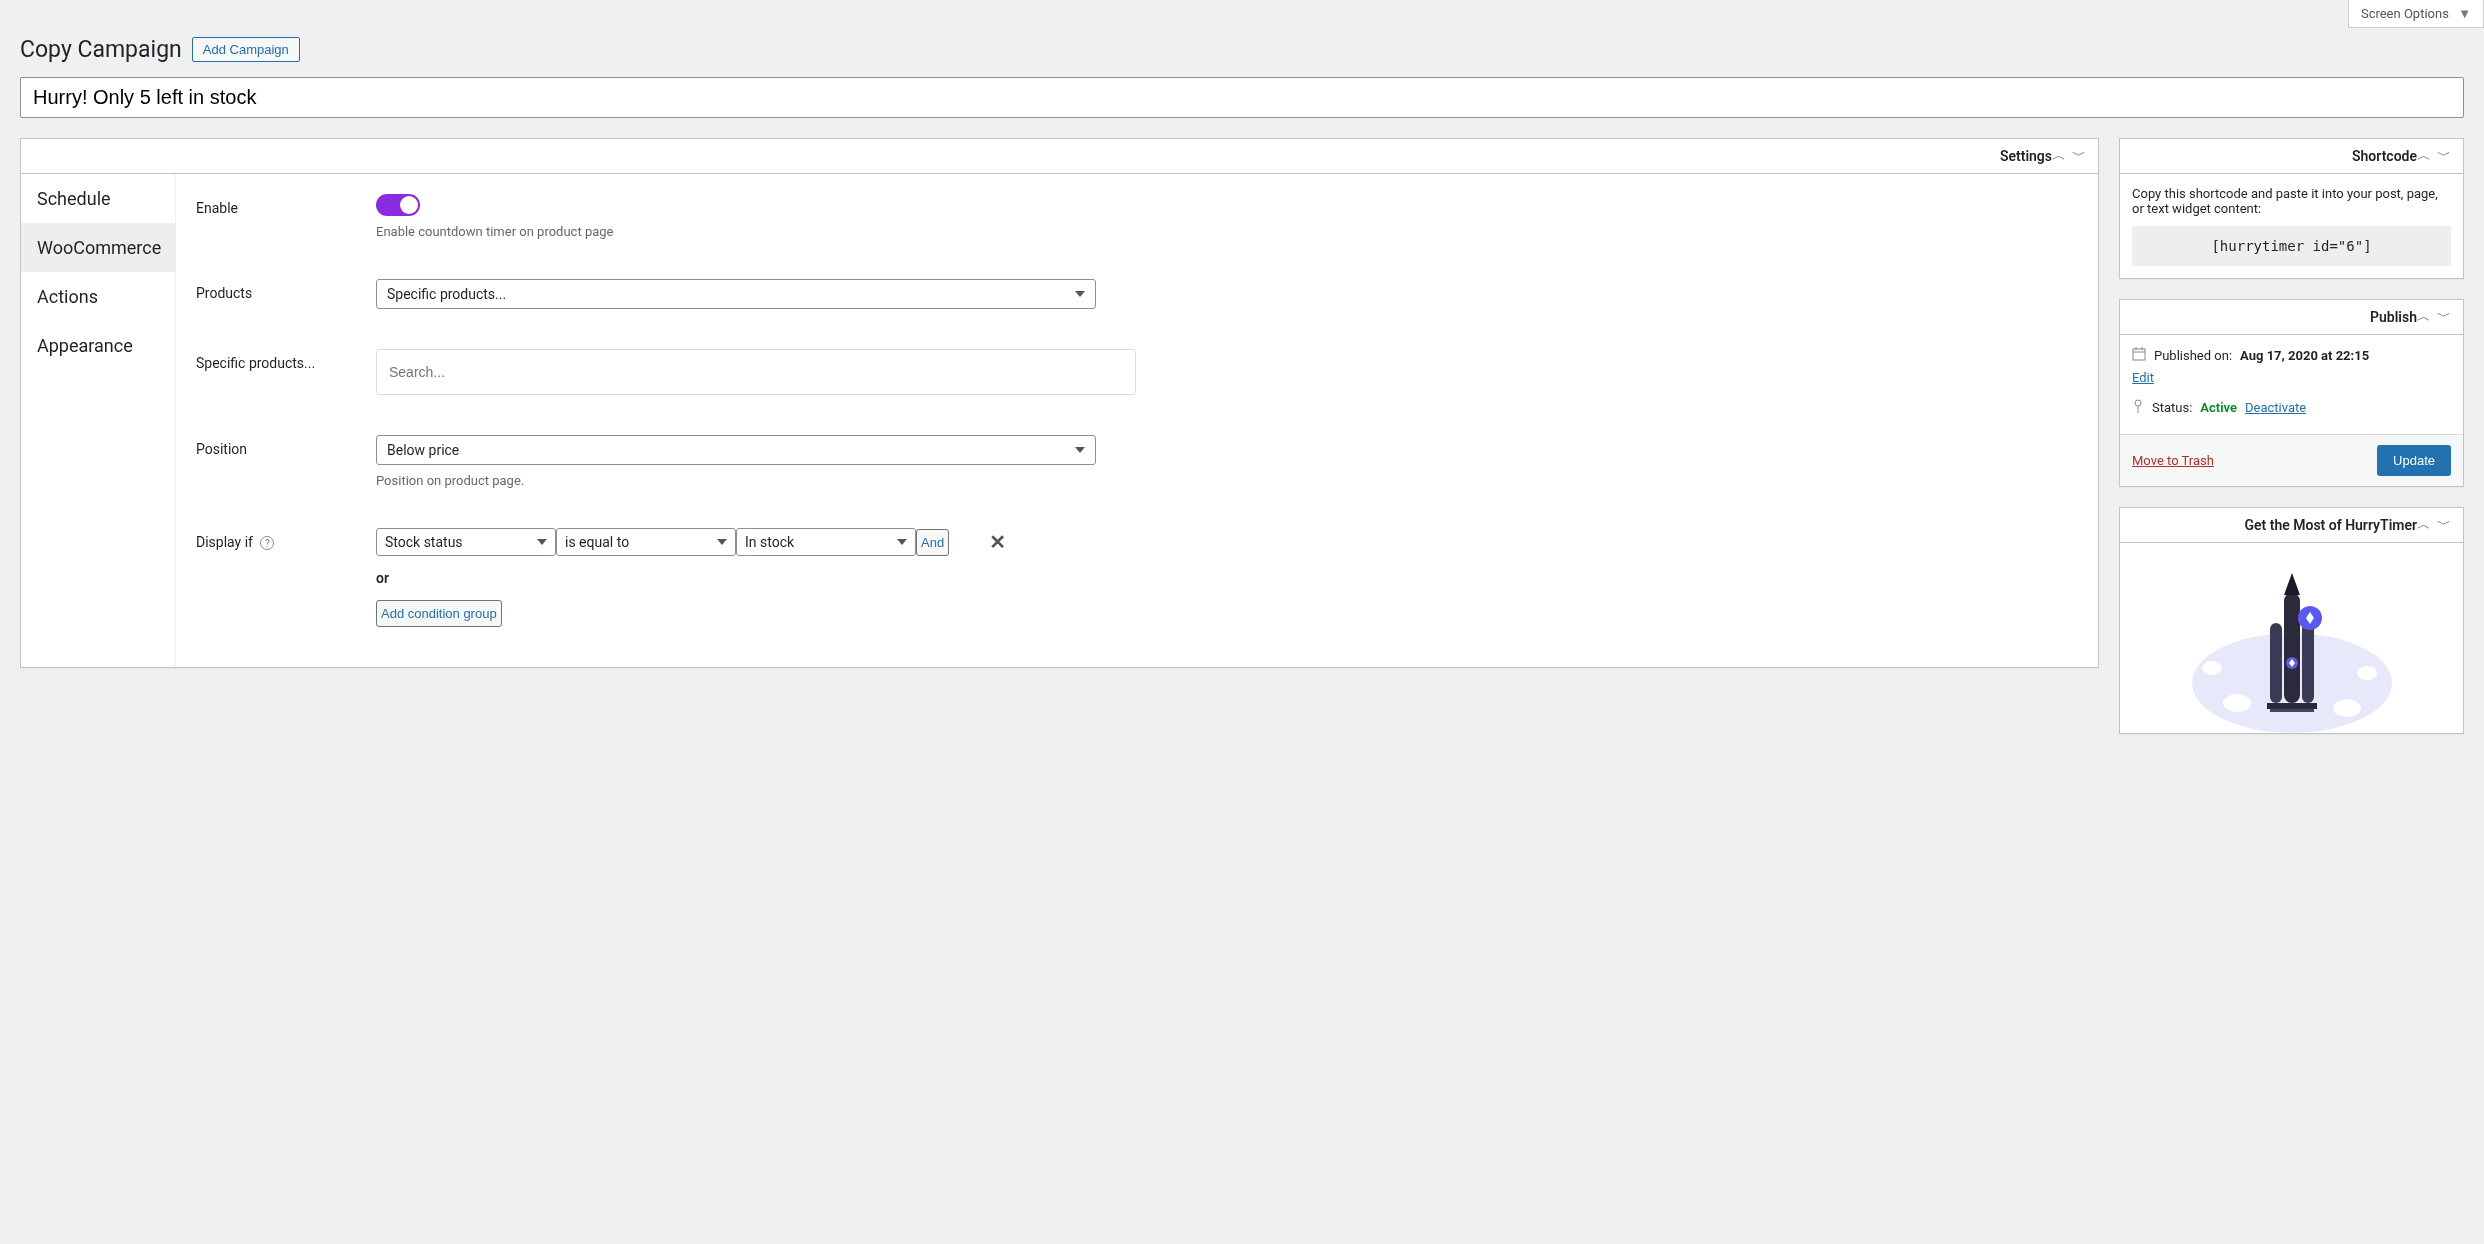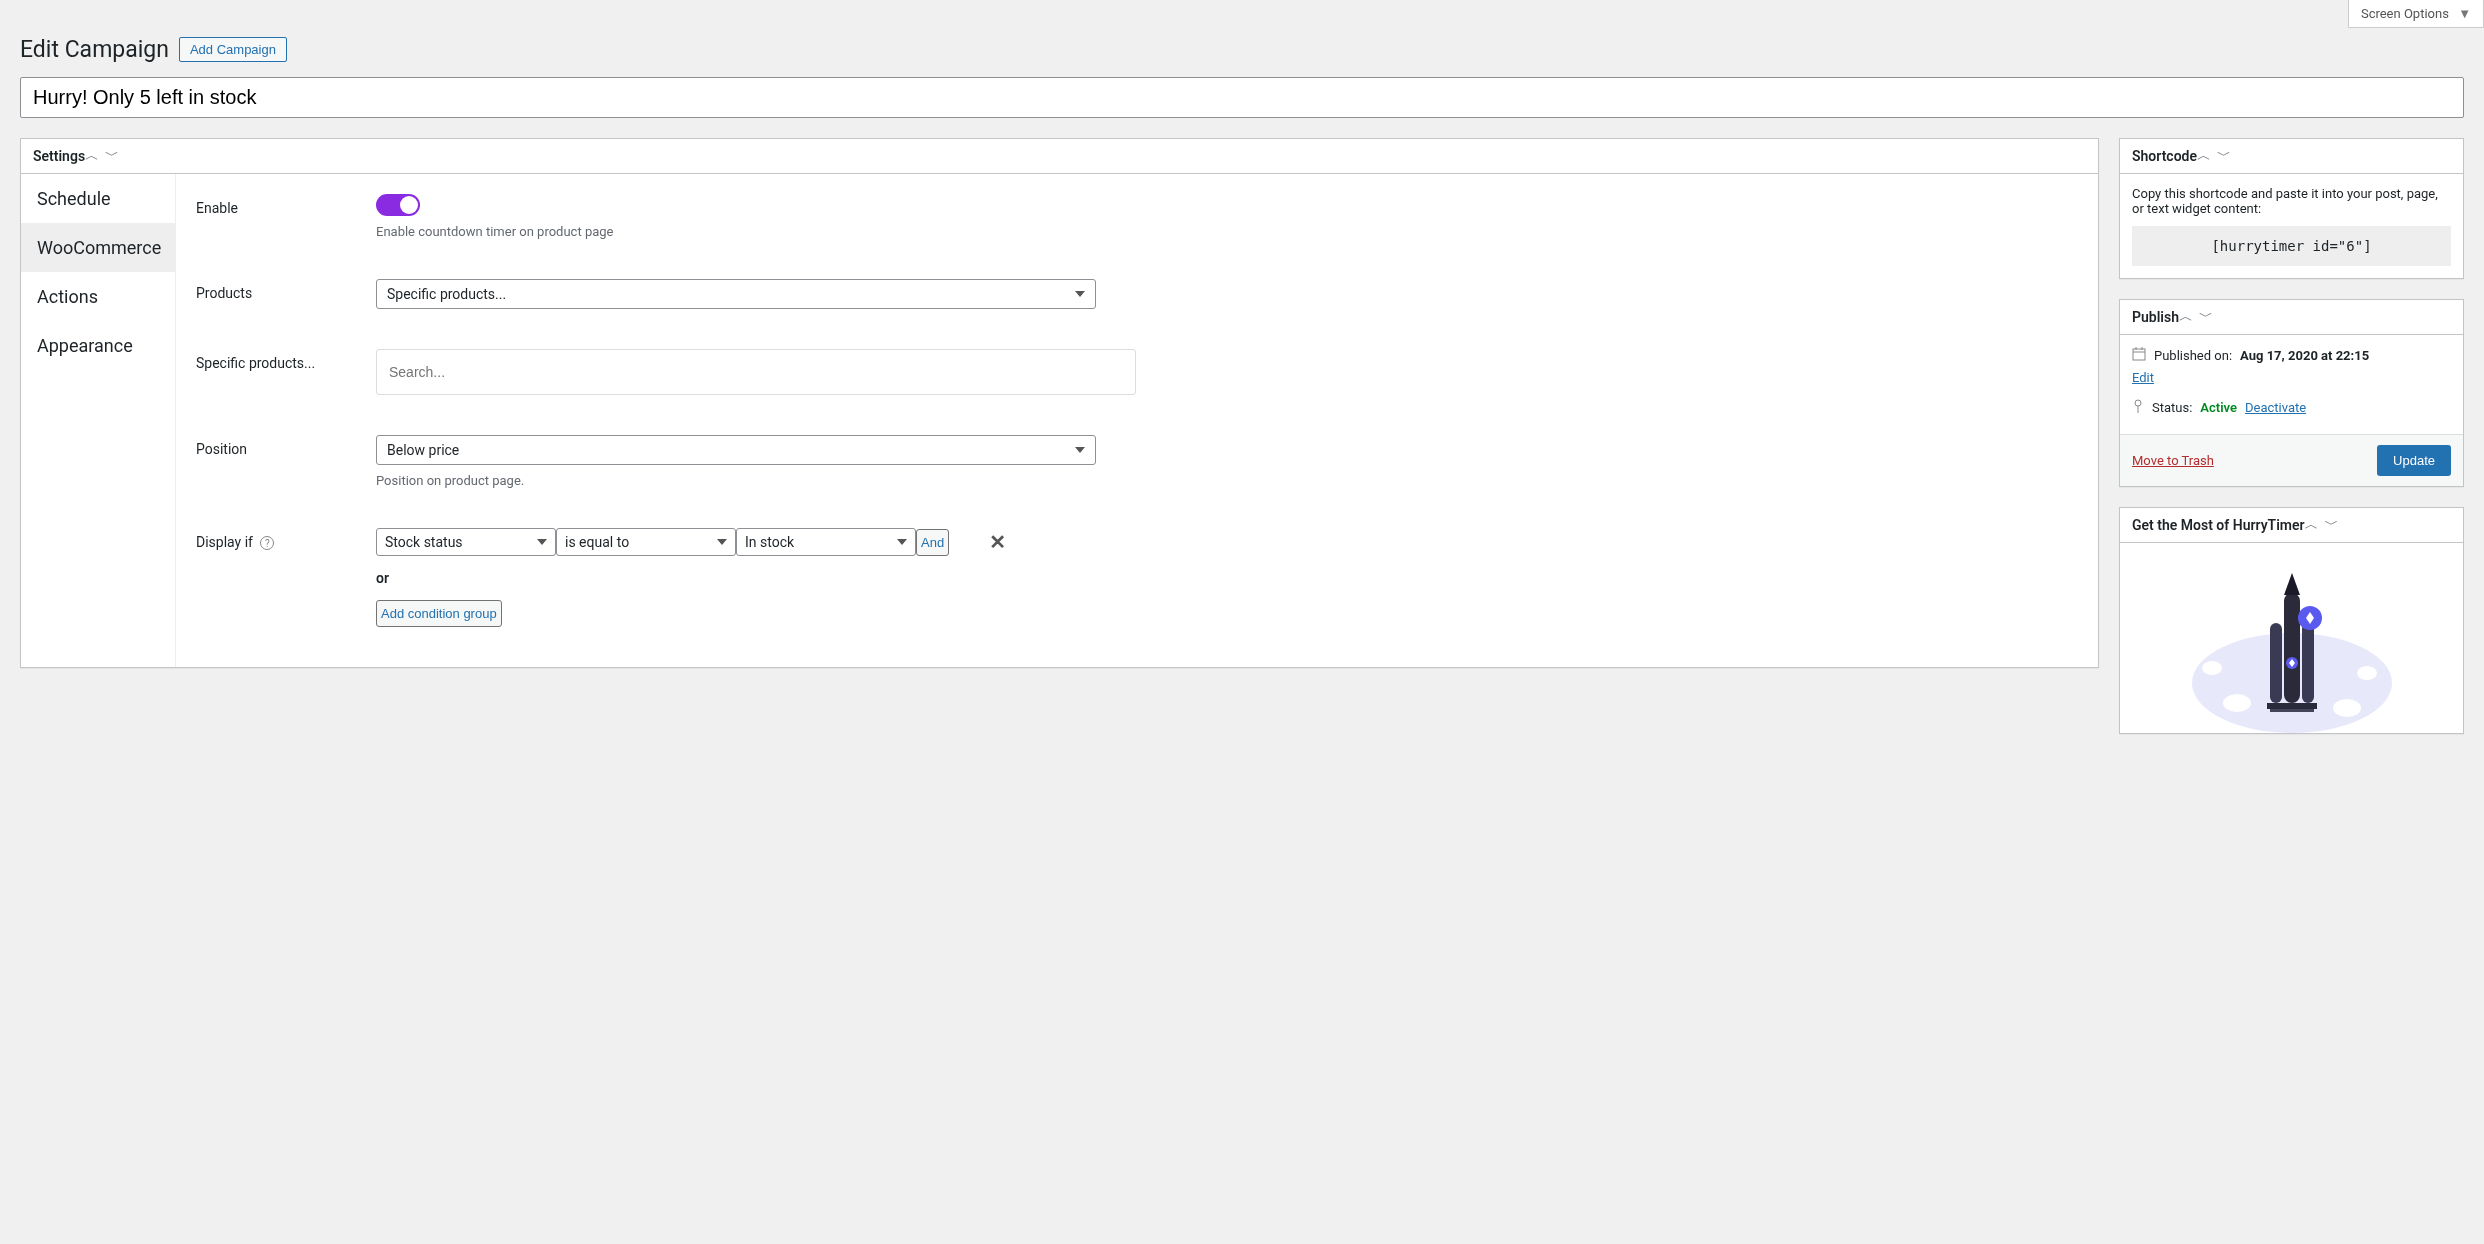--- a/index.html
+++ b/index.html
@@ -45,21 +45,21 @@
   .col-side { width: 345px; flex-shrink: 0; }
   .postbox {
     background: #fff;
     border: 1px solid #c3c4c7;
     box-shadow: 0 1px 1px rgba(0,0,0,0.04);
     margin-bottom: 20px;
   }
   .postbox-header {
     display: flex;
     align-items: center;
-    justify-content: flex-start;
+    justify-content: flex-end;
     border-bottom: 1px solid #c3c4c7;
     padding: 8px 12px;
   }
   .postbox-header h2 { font-size: 14px; font-weight: 600; }
   .postbox-toggles { display: flex; gap: 6px; }
   .postbox-toggles .chev { color: #787c82; cursor: pointer; font-size: 14px; }
   .settings-body { display: flex; }
   .tabs {
     width: 155px;
     border-right: 1px solid #eee;
@@ -214,21 +214,21 @@
 <div class="top-bar">
   <div class="screen-options">
     <span>Screen Options</span>
     <span class="arr">▼</span>
   </div>
 </div>
 
 <div class="wrap">
 
   <div class="heading-row">
-    <h1>Edit Campaign</h1>
+    <h1>Copy Campaign</h1>
     <button class="add-btn">Add Campaign</button>
   </div>
 
   <input type="text" class="title-input" value="Hurry! Only 5 left in stock" style="">
 
   <div class="columns">
 
     <div class="col-main">
       <div class="postbox">
         <div class="postbox-header">

